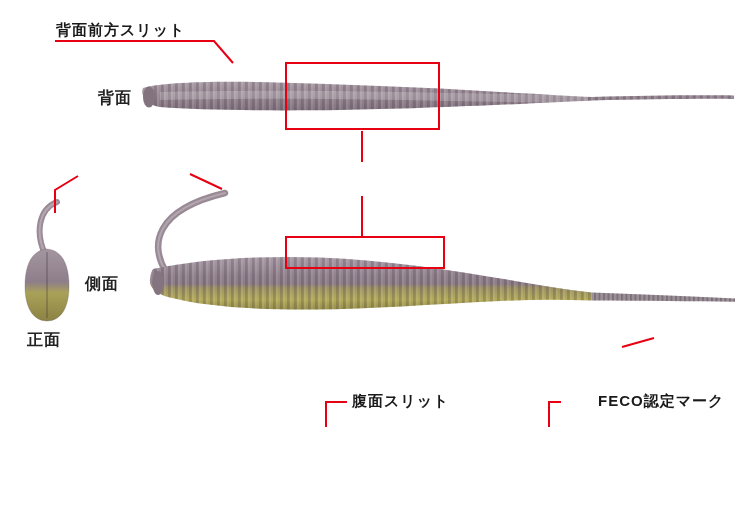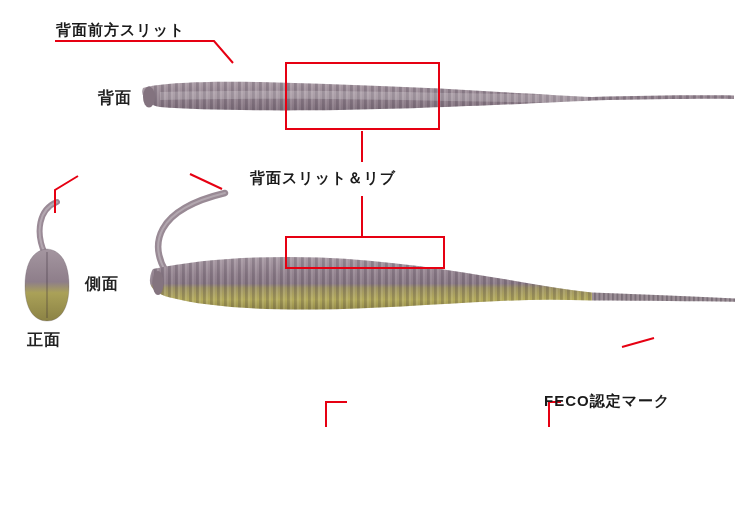--- a/index.html
+++ b/index.html
@@ -137,28 +137,28 @@
       <path d="M622,347 L654,338"></path>
       <path d="M347,402 L326,402 L326,444"></path>
       <path d="M561,402 L549,402 L549,452"></path>
     </g>
   </svg>
 
   <div class="lbl" style="left:56px;top:21px">背面前方スリット</div>
 
   <div class="viewlbl" style="left:98px;top:88px">背面</div>
 
-  <div class="lbl" style="left:250px;top:169px">背面スリット＆リブ</div>
 
   <div class="lbl" style="left:78px;top:160px">
   </div>
 
   <div class="viewlbl" style="left:85px;top:274px">側面</div>
 
   <div class="viewlbl" style="left:27px;top:330px">正面</div>
 
 
+  <div class="lbl" style="left:352px;top:392px">腹面スリット</div>
 
-  <div class="lbl" style="left:544px;top:392px">FECO認定マーク</div>
+  <div class="lbl" style="left:598px;top:392px">FECO認定マーク</div>
 
   <div class="viewlbl" style="left:102px;top:455px">腹面</div>
 
 </div>
 
 </body></html>

